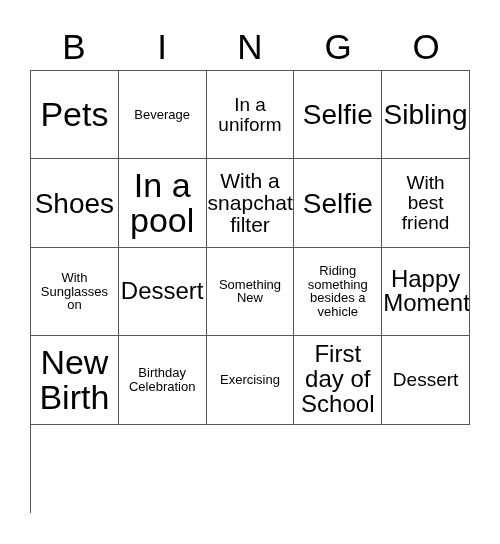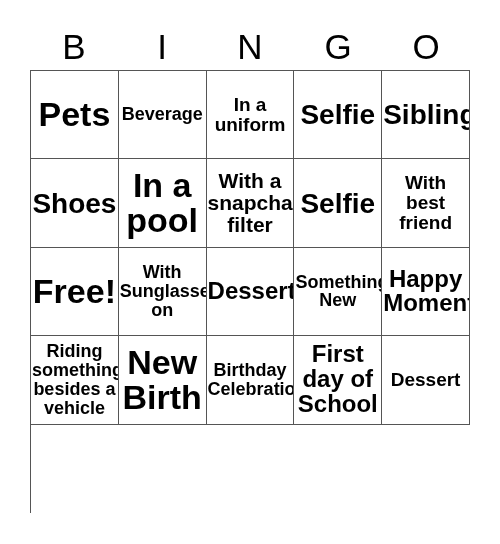--- a/index.html
+++ b/index.html
@@ -66,39 +66,38 @@
     border-right: 1px solid #555555;
     border-bottom: 1px solid #555555;
     box-sizing: border-box;
     display: flex;
     align-items: center;
     justify-content: center;
     text-align: center;
     background: #ffffff;
     overflow: hidden;
     padding: 0 1px;
-    font-weight: bold;
   }
   .cell-text {
     display: block;
     width: 100%;
     text-align: center;
     line-height: 1.04;
     color: #000000;
     white-space: pre-line;
     word-break: normal;
   }
 
   
   .fs-xl  { font-size: 34px; }
   .fs-lg  { font-size: 28px; }
   .fs-md  { font-size: 24px; }
   .fs-sm  { font-size: 19px; }
   .fs-xs  { font-size: 21px; }
-  .fs-xxs { font-size: 18px; }
+  .fs-xxs { font-size: 13px; }
 </style>
 </head>
 <body>
 
 <div id="bingo-card">
 
   <div id="header-row">
     <div class="header-letter">B</div>
     <div class="header-letter">I</div>
     <div class="header-letter">N</div>
@@ -139,54 +138,54 @@
 
     <div class="bingo-cell">
         <span class="cell-text fs-lg">Selfie</span>
       </div>
     <div class="bingo-cell">
         <span class="cell-text fs-sm">With
 best
 friend</span>
       </div>
     <div class="bingo-cell">
-        <span class="cell-text fs-xl">Free!</span>
-      </div>
-    <div class="bingo-cell">
         <span class="cell-text fs-xxs">With
 Sunglasses
 on</span>
       </div>
     <div class="bingo-cell">
         <span class="cell-text fs-md">Dessert</span>
       </div>
 
     <div class="bingo-cell">
         <span class="cell-text fs-xxs">Something
 New</span>
       </div>
     <div class="bingo-cell">
-        <span class="cell-text fs-md">Happy
-Moment</span>
-      </div>
-    <div class="bingo-cell">
         <span class="cell-text fs-xxs">Riding
 something
 besides a
 vehicle</span>
+      </div>
+    <div class="bingo-cell">
+        <span class="cell-text fs-md">Happy
+Moment</span>
       </div>
     <div class="bingo-cell">
         <span class="cell-text fs-xl">New
 Birth</span>
       </div>
     <div class="bingo-cell">
         <span class="cell-text fs-xxs">Birthday
 Celebration</span>
       </div>
 
+    <div class="bingo-cell">
+        <span class="cell-text fs-xxs">Exercising</span>
+      </div>
     <div class="bingo-cell">
         <span class="cell-text fs-md">First
 day of
 School</span>
       </div>
     <div class="bingo-cell">
         <span class="cell-text fs-sm">Dessert</span>
       </div>
   </div>
 

